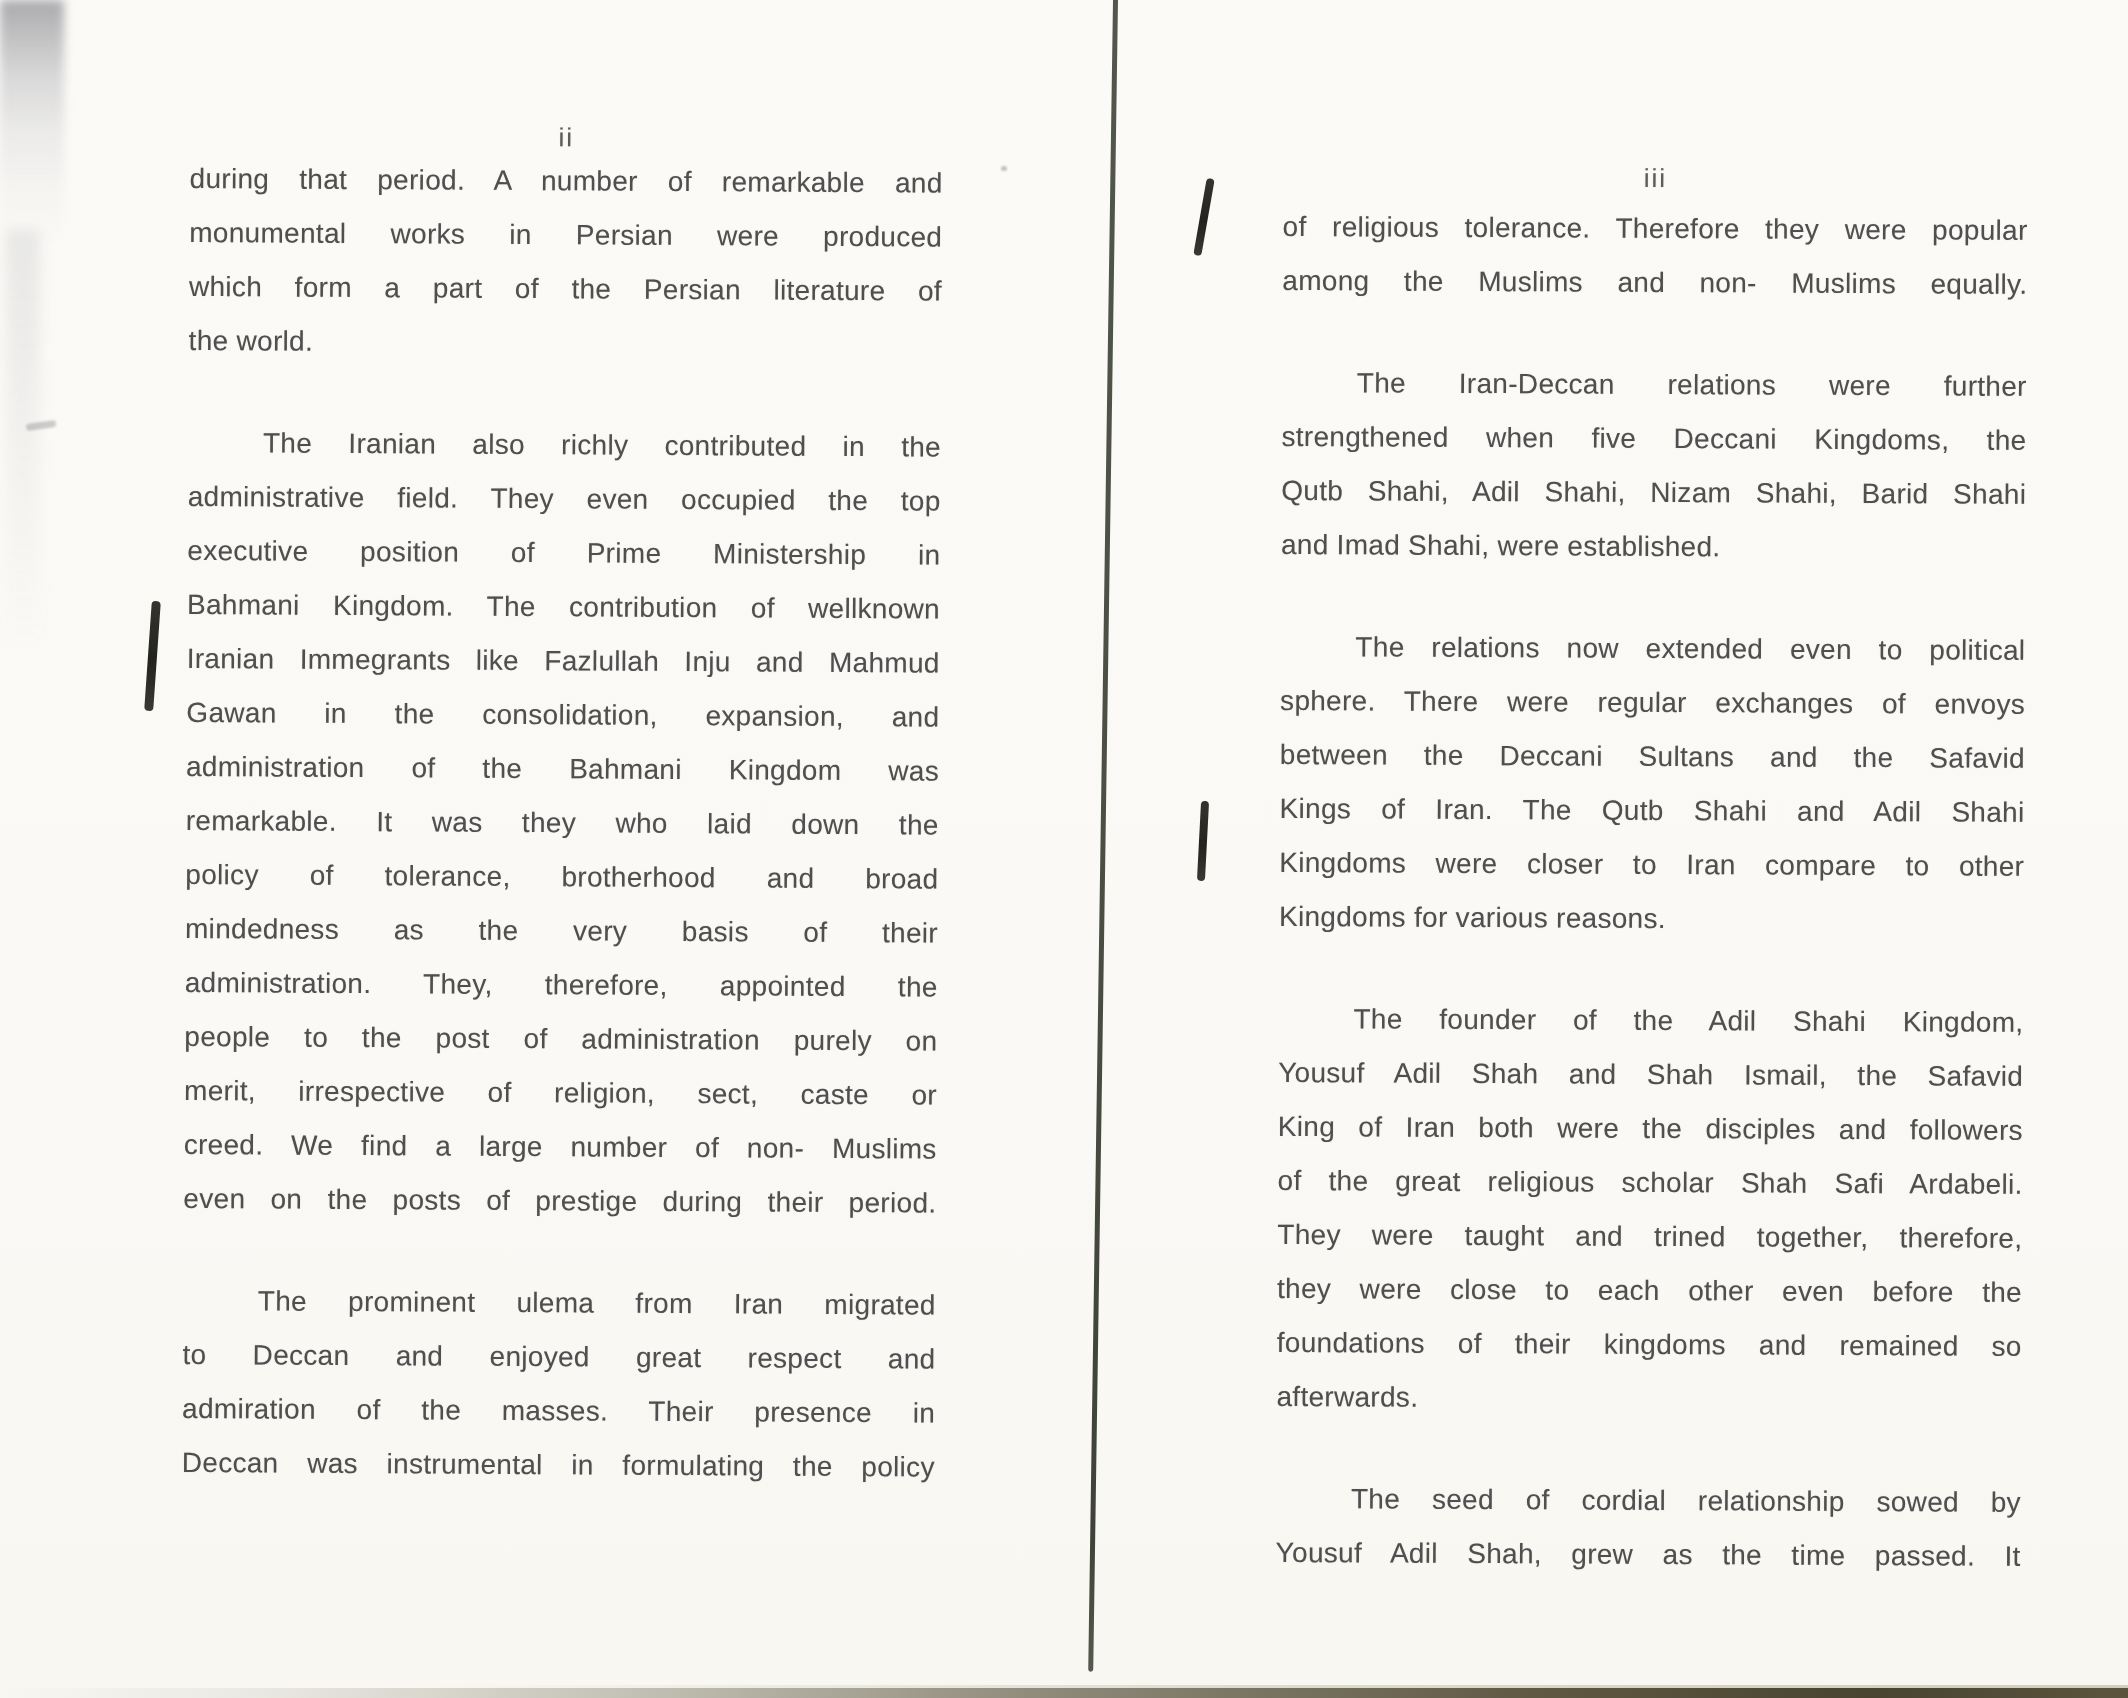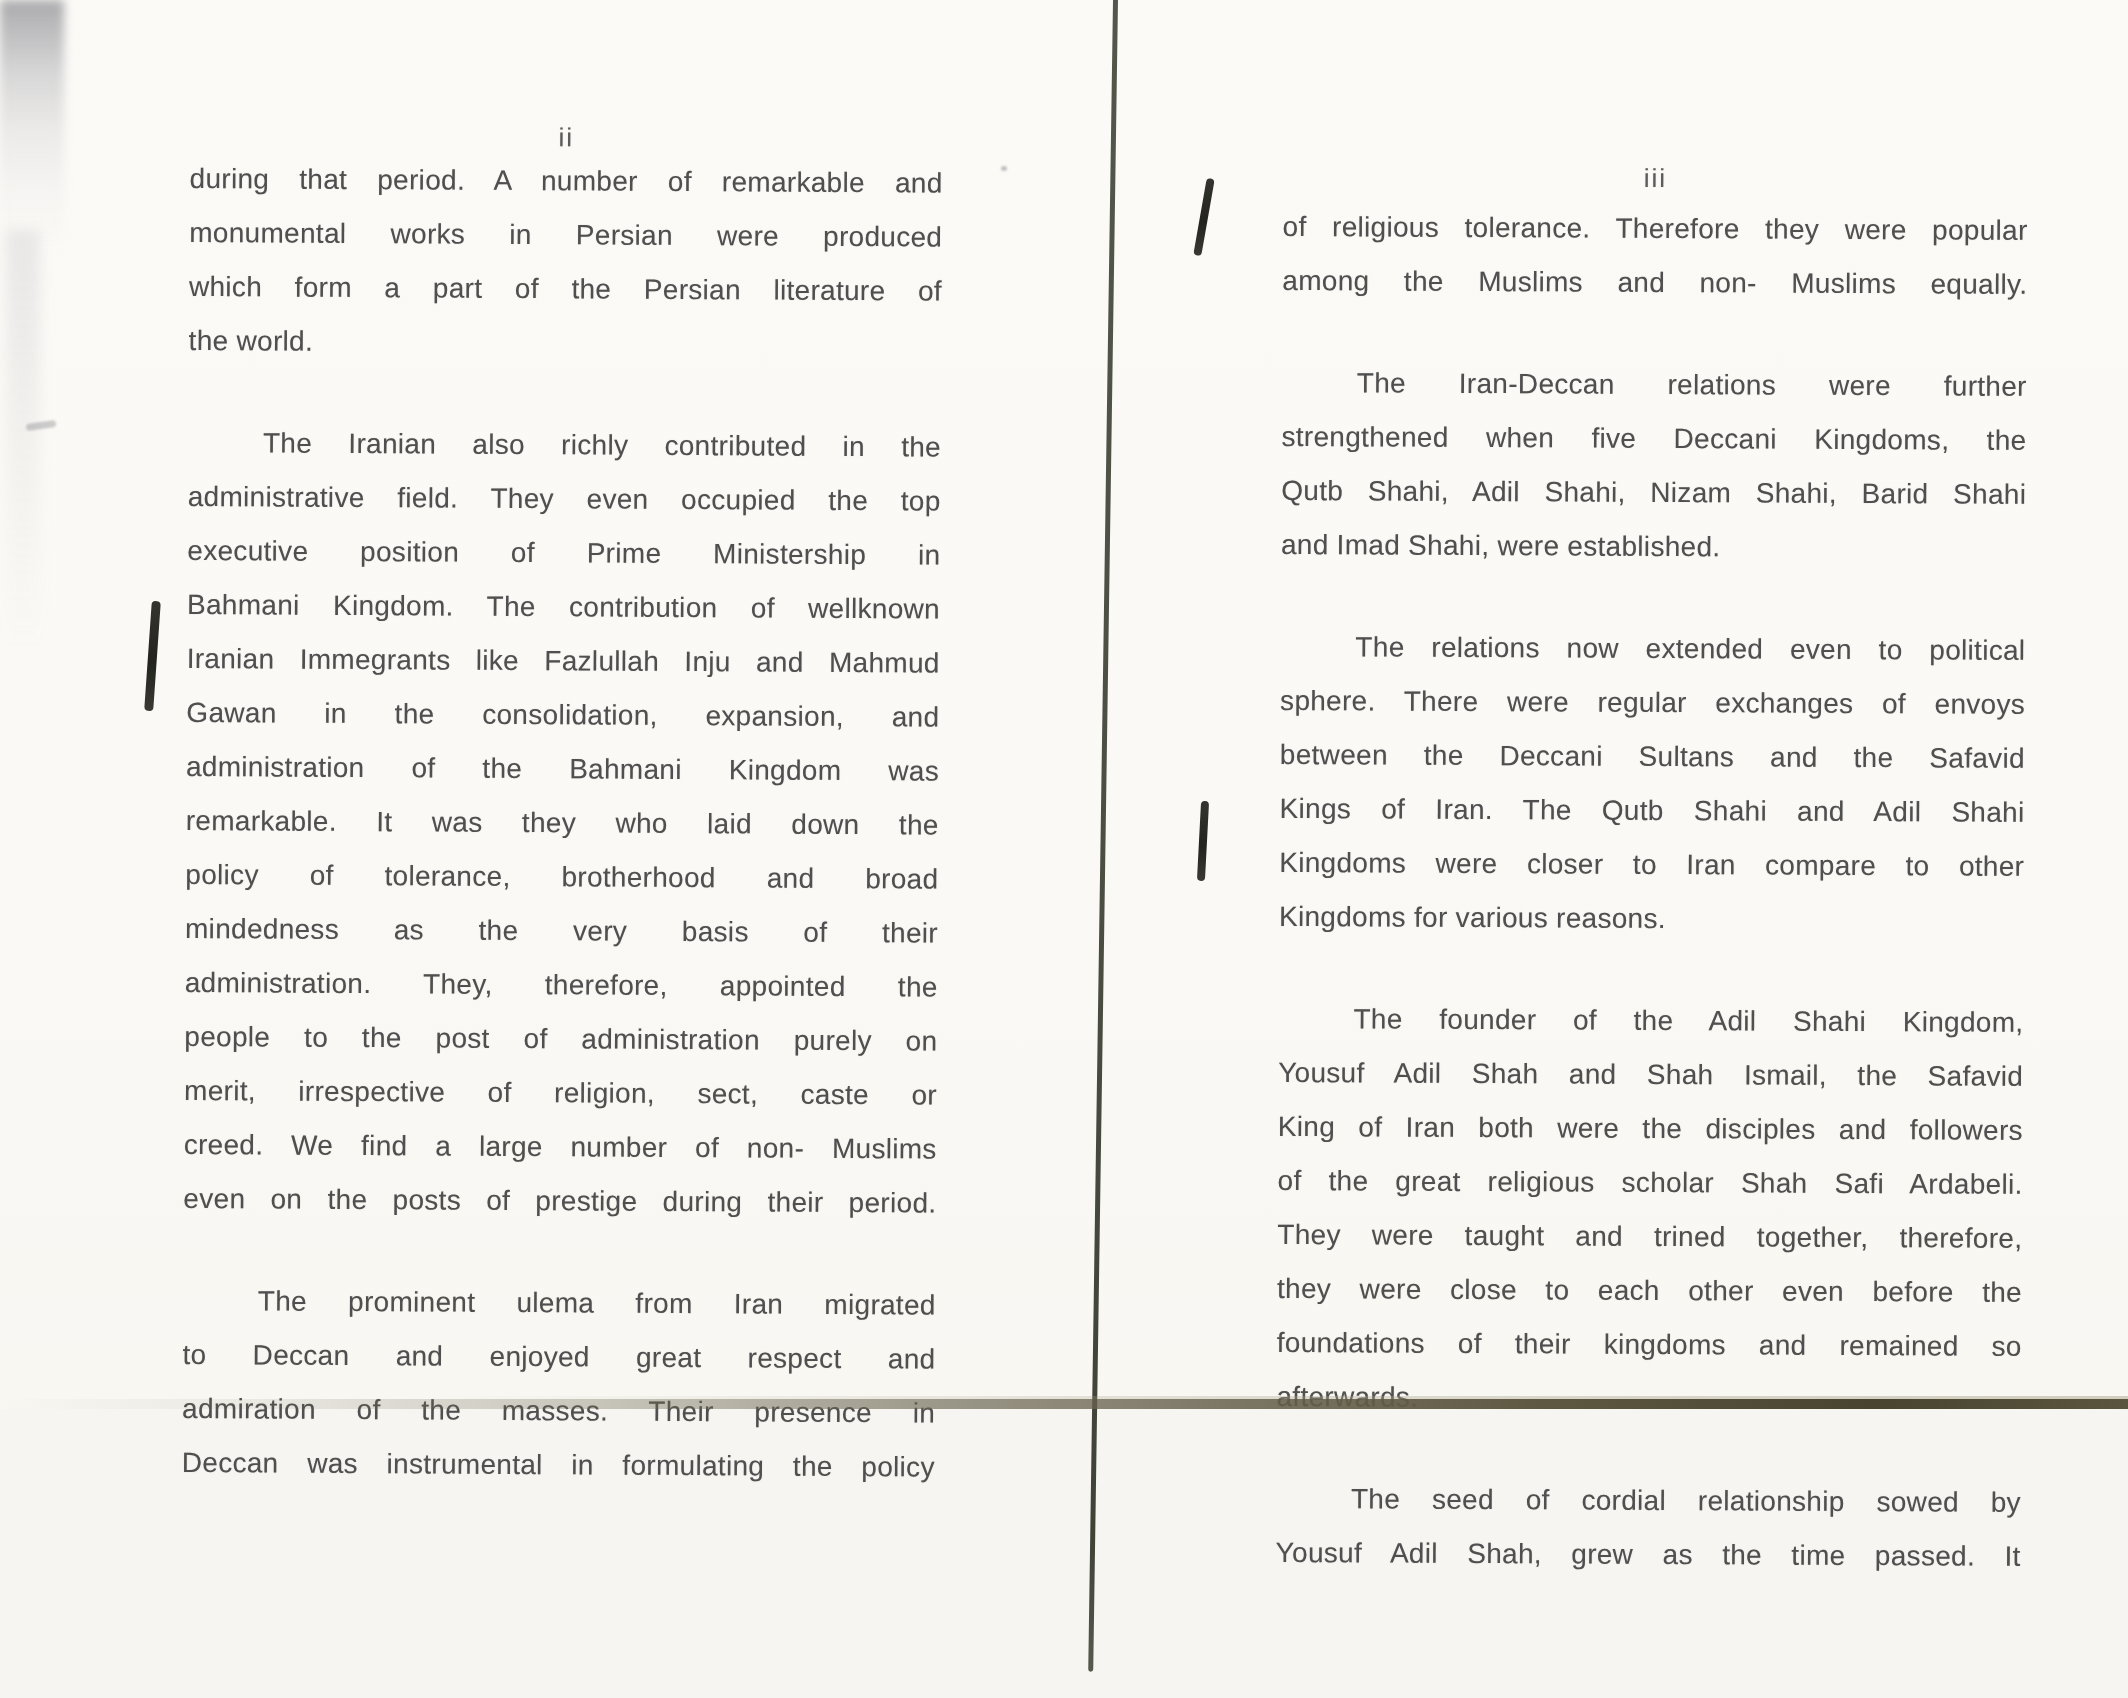--- a/index.html
+++ b/index.html
@@ -3,21 +3,21 @@
 <meta charset="utf-8">
 <style>
   html,body{margin:0;padding:0;}
   body{
     width:2128px;height:1698px;
     background:#f6f5f1;
     font-family:"Liberation Sans", sans-serif;
     overflow:hidden;
   }
   .scan{
-    position:relative;width:2128px;height:1409px;
+    position:relative;width:2128px;height:1698px;
     background:linear-gradient(180deg,#fbfaf7 0%,#faf9f5 60%,#f8f7f2 100%);
   }
   
   .page{
     position:absolute;
     color:#4f4f4f;
     font-size:28px;
     line-height:54px;
     letter-spacing:0.3px;
     text-shadow:0 0 1px rgba(96,96,96,0.35);

